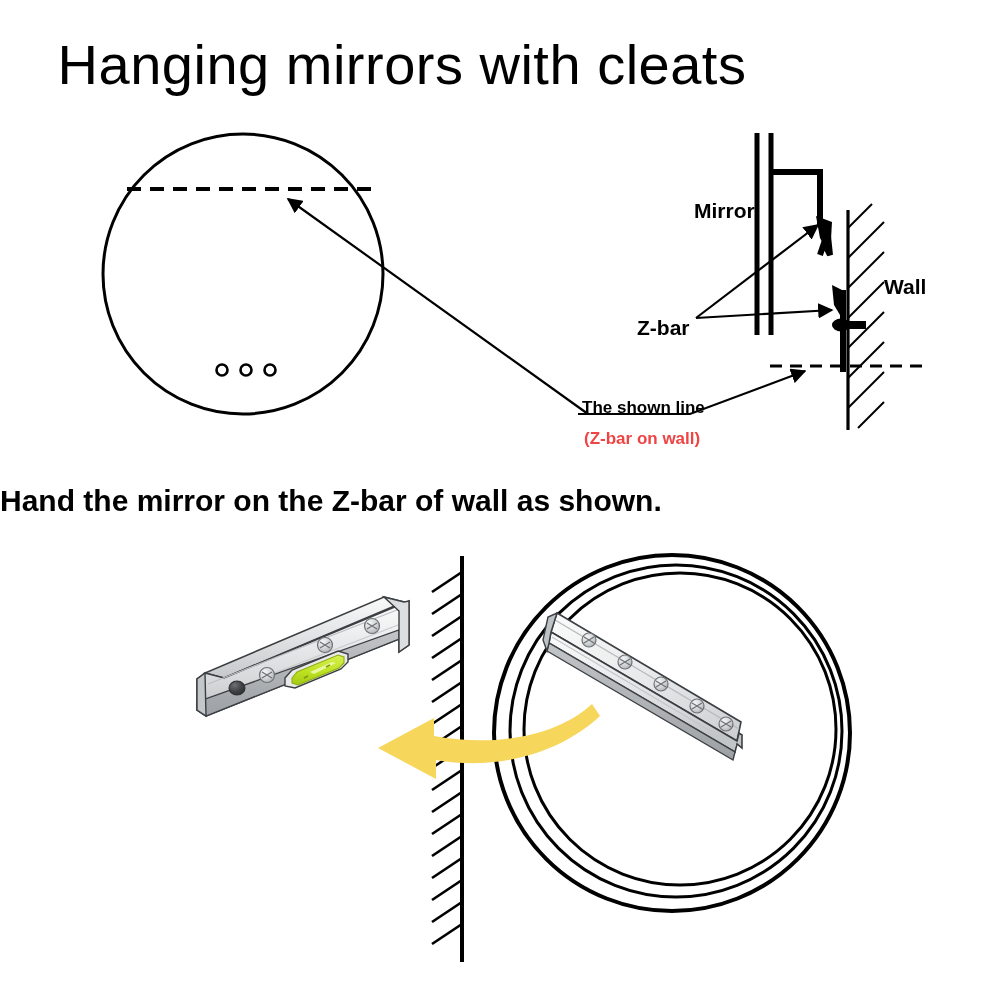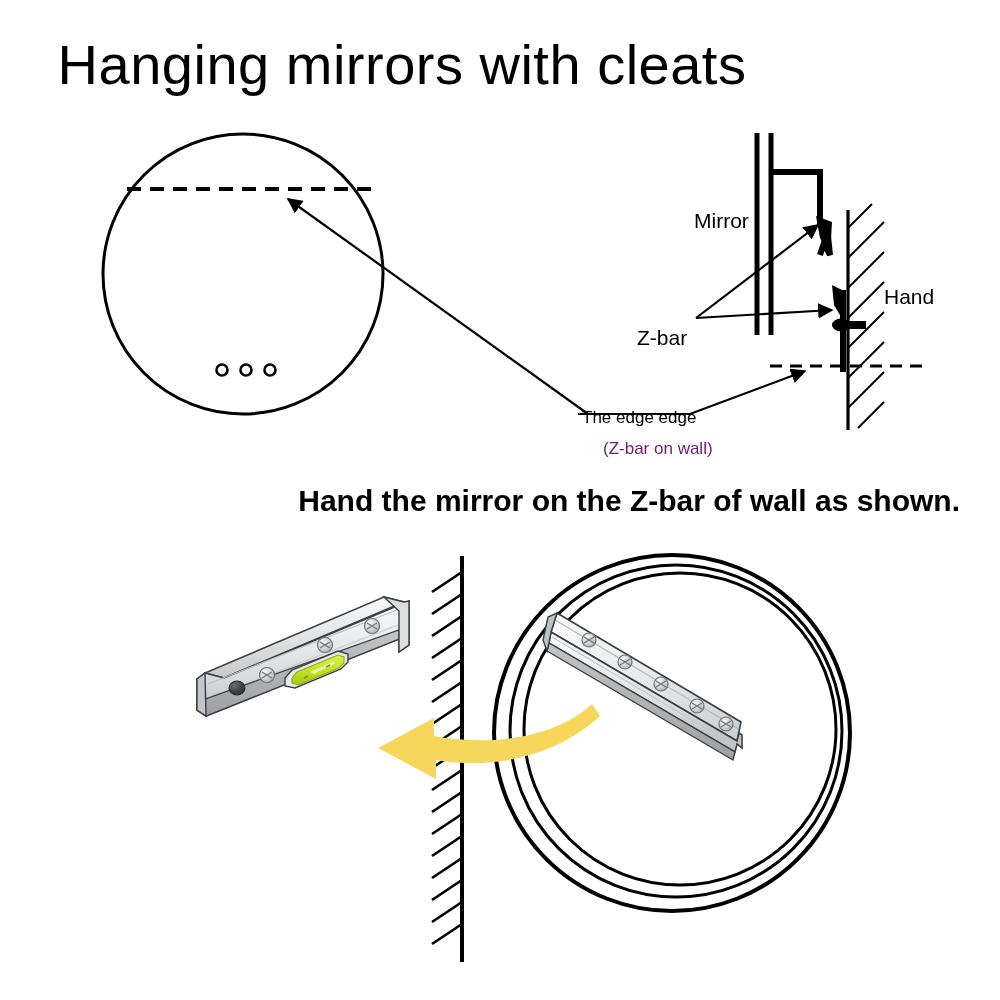--- a/index.html
+++ b/index.html
@@ -29,22 +29,21 @@
   .ttl {
     font-family: "Liberation Sans Narrow", "Liberation Sans", sans-serif;
     font-weight: 400;
   }
   .cap {
     font-family: "Liberation Sans Narrow", "Liberation Sans", sans-serif;
     font-weight: 700;
   }
   .lbl {
     font-family: "Liberation Sans", sans-serif;
-    font-weight: 400;
-    margin-top: 10px;
+    font-weight: 700;
   }
 </style>
 </head>
 <body>
 
 <div id="sheet">
 
   <svg id="art" viewBox="0 0 1000 1000">
     <defs>
 
@@ -257,24 +256,24 @@
         </g>
       </g>
     </g>
   </svg>
 
   <div class="ttl" style="position:absolute; left:0; top:36px; width:804px; text-align:center;
        font-size:56px; letter-spacing:0.5px; color:#000; line-height:1.05;">Hanging mirrors with cleats</div>
 
   <div class="lbl" style="position:absolute; left:694px; top:199px; font-size:21px; color:#000;">Mirror</div>
 
-  <div class="lbl" style="position:absolute; left:884px; top:275px; font-size:21px; color:#000;">Hand</div>
+  <div class="lbl" style="position:absolute; left:884px; top:275px; font-size:21px; color:#000;">Wall</div>
 
   <div class="lbl" style="position:absolute; left:637px; top:316px; font-size:21px; color:#000;">Z-bar</div>
 
-  <div class="lbl" style="position:absolute; left:582px; top:398px; font-size:17px; color:#000;">The edge edge</div>
-
-  <div class="lbl" style="position:absolute; left:603px; top:429px; font-size:17px; color:#701a75;">(Z-bar on wall)</div>
-
-  <div class="cap" style="position:absolute; left:0; top:484px; width:960px; text-align:right;
+  <div class="lbl" style="position:absolute; left:582px; top:398px; font-size:17px; color:#000;">The shown line</div>
+
+  <div class="lbl" style="position:absolute; left:584px; top:429px; font-size:17px; color:#ef4444;">(Z-bar on wall)</div>
+
+  <div class="cap" style="position:absolute; left:0; top:484px; width:960px; text-align:left;
        font-size:30px; color:#000;">Hand the mirror on the Z-bar of wall as shown.</div>
 
 </div>
 
 </body></html>

